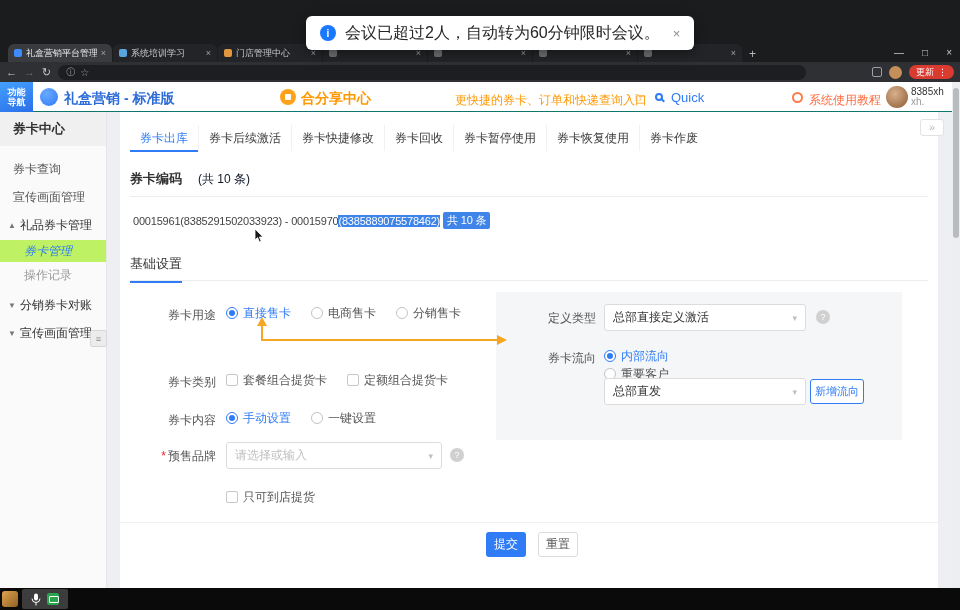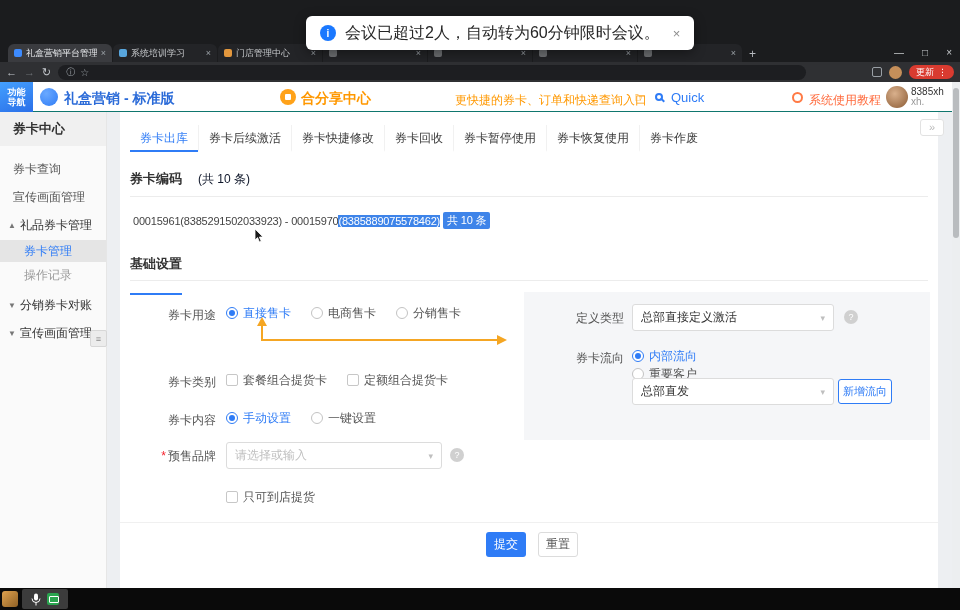--- a/index.html
+++ b/index.html
@@ -66,21 +66,21 @@
 
   .sidebar { position: absolute; left: 0; top: 112px; width: 107px; bottom: 22px; background: #fafafa;
              border-right: 1px solid #e6e6e6; z-index: 1; }
   .sb-title { height: 34px; background: #f0f0f0; display: flex; align-items: center; padding-left: 13px;
               font-size: 13px; font-weight: bold; color: #333; }
   .sb-item { position: absolute; left: 0; width: 100%; height: 22px; display: flex; align-items: center;
              font-size: 12px; color: #555; padding-left: 13px; white-space: nowrap; }
   .sb-item .caret { font-size: 8px; color: #777; margin-right: 4px; }
   .sb-group { padding-left: 8px; color: #333; }
   .sb-sub { padding-left: 24px; }
-  .active-blue { color: #2f7cf6; background: #e5e5e5; }
+  .active-blue { color: #2f7cf6; background: #bef264; font-style: italic; }
   .dim { color: #9a9a9a; }
   .p1{top:46px} .p2{top:74px} .p3{top:102px} .p4{top:128px} .p5{top:152px} .p6{top:182px} .p7{top:210px}
   .sb-handle { position: absolute; left: 90px; top: 218px; width: 17px; height: 17px; background: #ececec;
                border: 1px solid #d7d7d7; border-radius: 2px; display: flex; align-items: center;
                justify-content: center; font-size: 9px; color: #8a8a8a; z-index: 3; }
 
   
   .content { position: absolute; left: 120px; top: 112px; width: 818px; bottom: 22px; background: #fff; z-index: 1; }
   .ctabs { position: absolute; left: 10px; top: 13px; display: flex; height: 27px; }
   .ctab { padding: 0 10px; font-size: 12px; color: #3a3a3a; line-height: 26px; border-bottom: 2px solid transparent; white-space: nowrap; }
@@ -93,21 +93,21 @@
   .sec1 { position: absolute; left: 10px; top: 58px; font-size: 13px; font-weight: bold; color: #333; }
   .sec1 .cnt { font-weight: normal; font-size: 12px; color: #0f172a; margin-left: 16px; }
   .divider1 { position: absolute; left: 10px; right: 10px; top: 84px; border-top: 1px solid #ececec; }
   .codeline { position: absolute; left: 13px; top: 100px; font-size: 11px; color: #444; display: flex;
               align-items: center; white-space: nowrap; letter-spacing: -0.2px; }
   .sel { background: #3e84e9; color: #fff; }
   .cbadge { background: #3e84e9; color: #fff; padding: 1px 4px; margin-left: 3px; border-radius: 2px; }
   .cursor { position: absolute; left: 134px; top: 117px; }
 
   .sec2row { position: absolute; left: 10px; right: 10px; top: 142px; height: 27px; border-bottom: 1px solid #ececec; }
-  .sec2 { display: inline-block; font-size: 13px; font-weight: bold; color: #333; padding-bottom: 20px;
+  .sec2 { display: inline-block; font-size: 13px; font-weight: normal; color: #333; padding-bottom: 8px;
           border-bottom: 2px solid #2f7cf6; }
 
   .flabel { position: absolute; left: 18px; width: 78px; text-align: right; font-size: 12px; color: #555; white-space: nowrap; }
   .l-usage{top:195px} .l-cat{top:262px} .l-content{top:300px} .l-brand{top:336px}
   .req { color: #f5222d; margin-right: 2px; }
 
   .optrow { position: absolute; display: flex; align-items: center; }
   .o-usage{left:106px;top:192px} .o-cat{left:106px;top:259px} .o-content{left:106px;top:297px} .o-store{left:106px;top:376px}
   .opt { display: flex; align-items: center; gap: 5px; margin-right: 20px; font-size: 12px; color: #555; height: 18px; white-space: nowrap; }
   .opt.on .otext { color: #2f7cf6; }
@@ -118,21 +118,21 @@
 
   .selectbox { position: absolute; height: 27px; background: #fff; border: 1px solid #dcdcdc; border-radius: 3px;
                display: flex; align-items: center; justify-content: space-between; padding: 0 8px; font-size: 12px; color: #333; }
   .s-brand { left: 106px; top: 330px; width: 216px; }
   .ph { color: #c0c0c0; font-family: Liberation Mono, monospace; }
   .chev { color: #bfbfbf; font-size: 9px; margin-left: 8px; }
   .qicon { position: absolute; width: 14px; height: 14px; border-radius: 50%; background: #d0d0d0; color: #fff;
            font-size: 9px; display: flex; align-items: center; justify-content: center; }
   .q-brand { left: 330px; top: 336px; }
 
-  .rpanel { position: absolute; left: 404px; top: 180px; width: 406px; height: 148px; background: #f5f6f8; }
+  .rpanel { position: absolute; left: 376px; top: 180px; width: 406px; height: 148px; background: #f5f6f8; }
   .rlabel { position: absolute; left: 30px; width: 70px; text-align: right; font-size: 12px; color: #555; white-space: nowrap; }
   .rl1{top:18px} .rl2{top:58px}
   .r-sel1 { left: 108px; top: 12px; width: 202px; }
   .q-def { left: 320px; top: 18px; }
   .r-opts { left: 108px; top: 55px; flex-direction: column; }
   .r-sel2 { left: 108px; top: 86px; width: 202px; }
   .addflow { position: absolute; left: 314px; top: 87px; width: 54px; height: 25px; background: #fff;
              border: 1px solid #2f7cf6; color: #2f7cf6; font-size: 11px; border-radius: 3px;
              display: flex; align-items: center; justify-content: center; }
 

